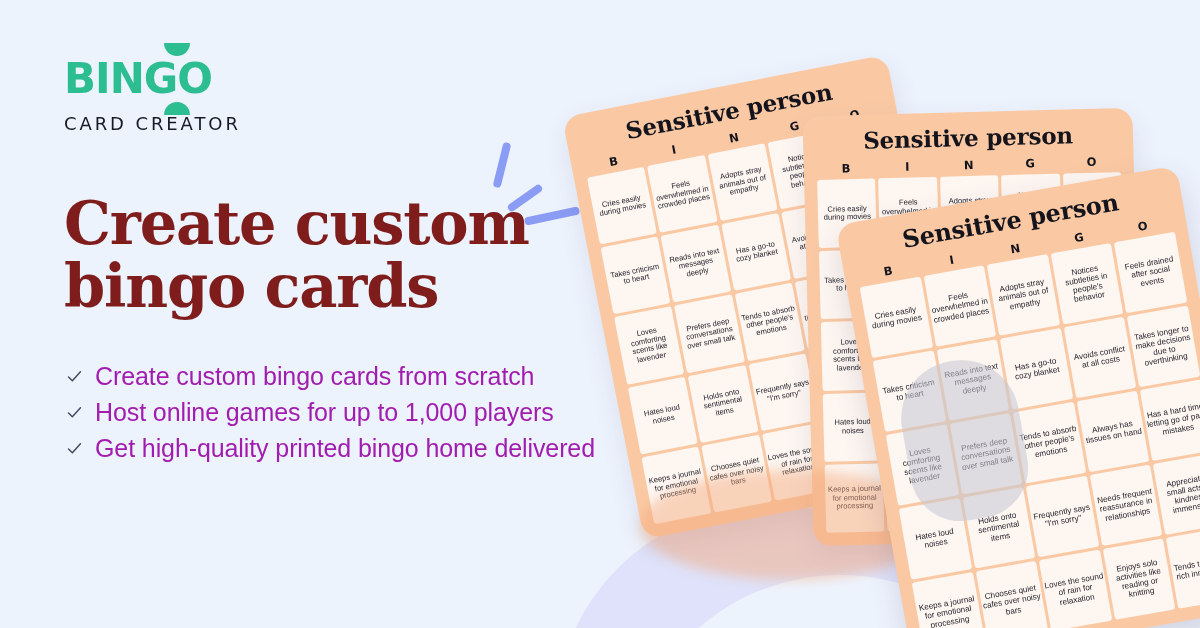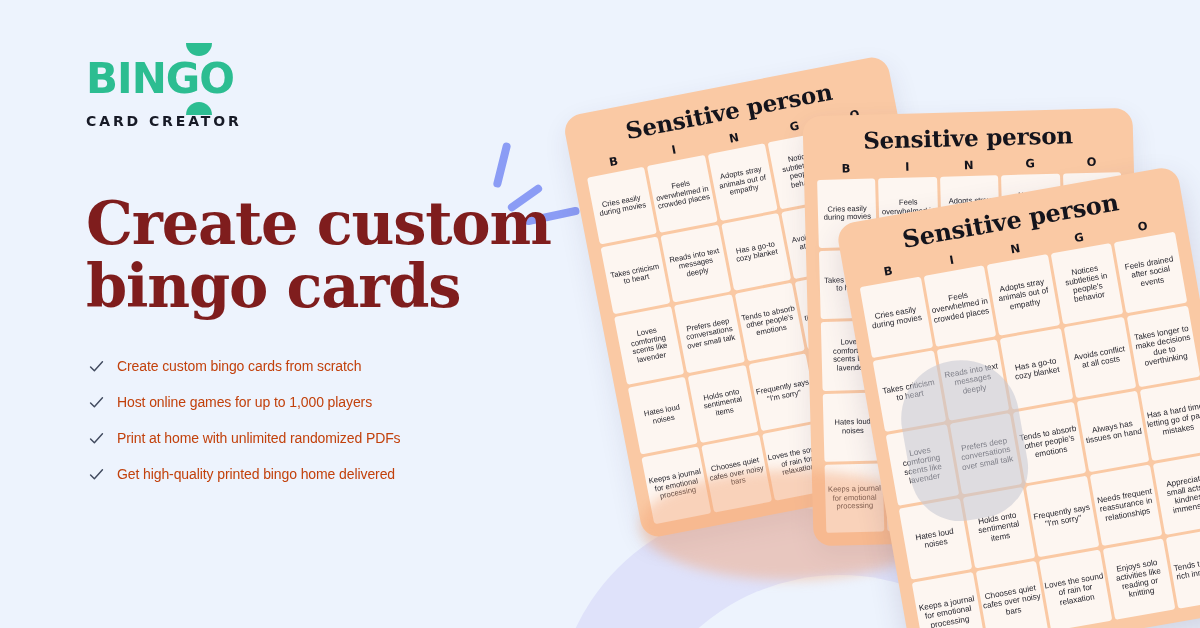--- a/index.html
+++ b/index.html
@@ -49,21 +49,20 @@
   .sparkle.s2 { left: 521px; top: 178px; width: 8px;  height: 40px; transform: rotate(55deg); }
   .sparkle.s3 { left: 524px; top: 212px; width: 56px; height: 8px;  transform: rotate(-12deg); }
 
   
   .left-col {
     position: absolute;
     left: 64px;
     top: 0;
     width: 560px;
     height: 540px;
-    margin-left: 22px;
   }
 
   
   .logo { position: absolute; left: 0; top: 58px; }
   .logo-word {
     position: relative;
     font-family: "DejaVu Sans", sans-serif;
     font-weight: 700;
     font-size: 42px;
     letter-spacing: -1px;
@@ -76,22 +75,22 @@
     width: 26px;
     height: 13px;
     background: #2cbd91;
     left: 100px;
   }
   .logo-arc-top { top: -15px; border-radius: 0 0 26px 26px; }
   .logo-arc-bot { bottom: -15px; border-radius: 26px 26px 0 0; }
   .logo-sub {
     margin-top: 13px;
     font-family: "DejaVu Sans", sans-serif;
-    font-weight: 700;
-    font-size: 14px;
+    font-weight: 400;
+    font-size: 18px;
     letter-spacing: 2.9px;
     color: #171a26;
   }
 
   
   .headline {
     position: absolute;
     left: 0;
     top: 192px;
     font-family: "DejaVu Serif", serif;
@@ -105,25 +104,25 @@
 
   
   .features {
     position: absolute;
     left: 2px;
     top: 358px;
     list-style: none;
   }
   .feature {
     display: flex;
-    align-items: flex-start;
+    align-items: center;
     gap: 12px;
     height: 36px;
-    font-size: 14px;
-    color: #c2410c;
+    font-size: 25px;
+    color: #a21caf;
     letter-spacing: -0.1px;
   }
   .check {
     flex: 0 0 auto;
     width: 17px;
     height: 17px;
     color: #414a5e;
   }
 
   
@@ -269,26 +268,20 @@
       <svg class="check" viewBox="0 0 20 20" fill="none">
         <path d="M3 10.5L7.5 15L17 4.5" stroke="currentColor" stroke-width="1.7" stroke-linecap="round" stroke-linejoin="round"></path>
       </svg>
       <span>Create custom bingo cards from scratch</span>
     </li>
     <li class="feature">
       <svg class="check" viewBox="0 0 20 20" fill="none">
         <path d="M3 10.5L7.5 15L17 4.5" stroke="currentColor" stroke-width="1.7" stroke-linecap="round" stroke-linejoin="round"></path>
       </svg>
       <span>Host online games for up to 1,000 players</span>
-    </li>
-    <li class="feature">
-      <svg class="check" viewBox="0 0 20 20" fill="none">
-        <path d="M3 10.5L7.5 15L17 4.5" stroke="currentColor" stroke-width="1.7" stroke-linecap="round" stroke-linejoin="round"></path>
-      </svg>
-      <span>Print at home with unlimited randomized PDFs</span>
     </li>
     <li class="feature">
       <svg class="check" viewBox="0 0 20 20" fill="none">
         <path d="M3 10.5L7.5 15L17 4.5" stroke="currentColor" stroke-width="1.7" stroke-linecap="round" stroke-linejoin="round"></path>
       </svg>
       <span>Get high-quality printed bingo home delivered</span>
     </li>
   </ul>
 </div>
 

